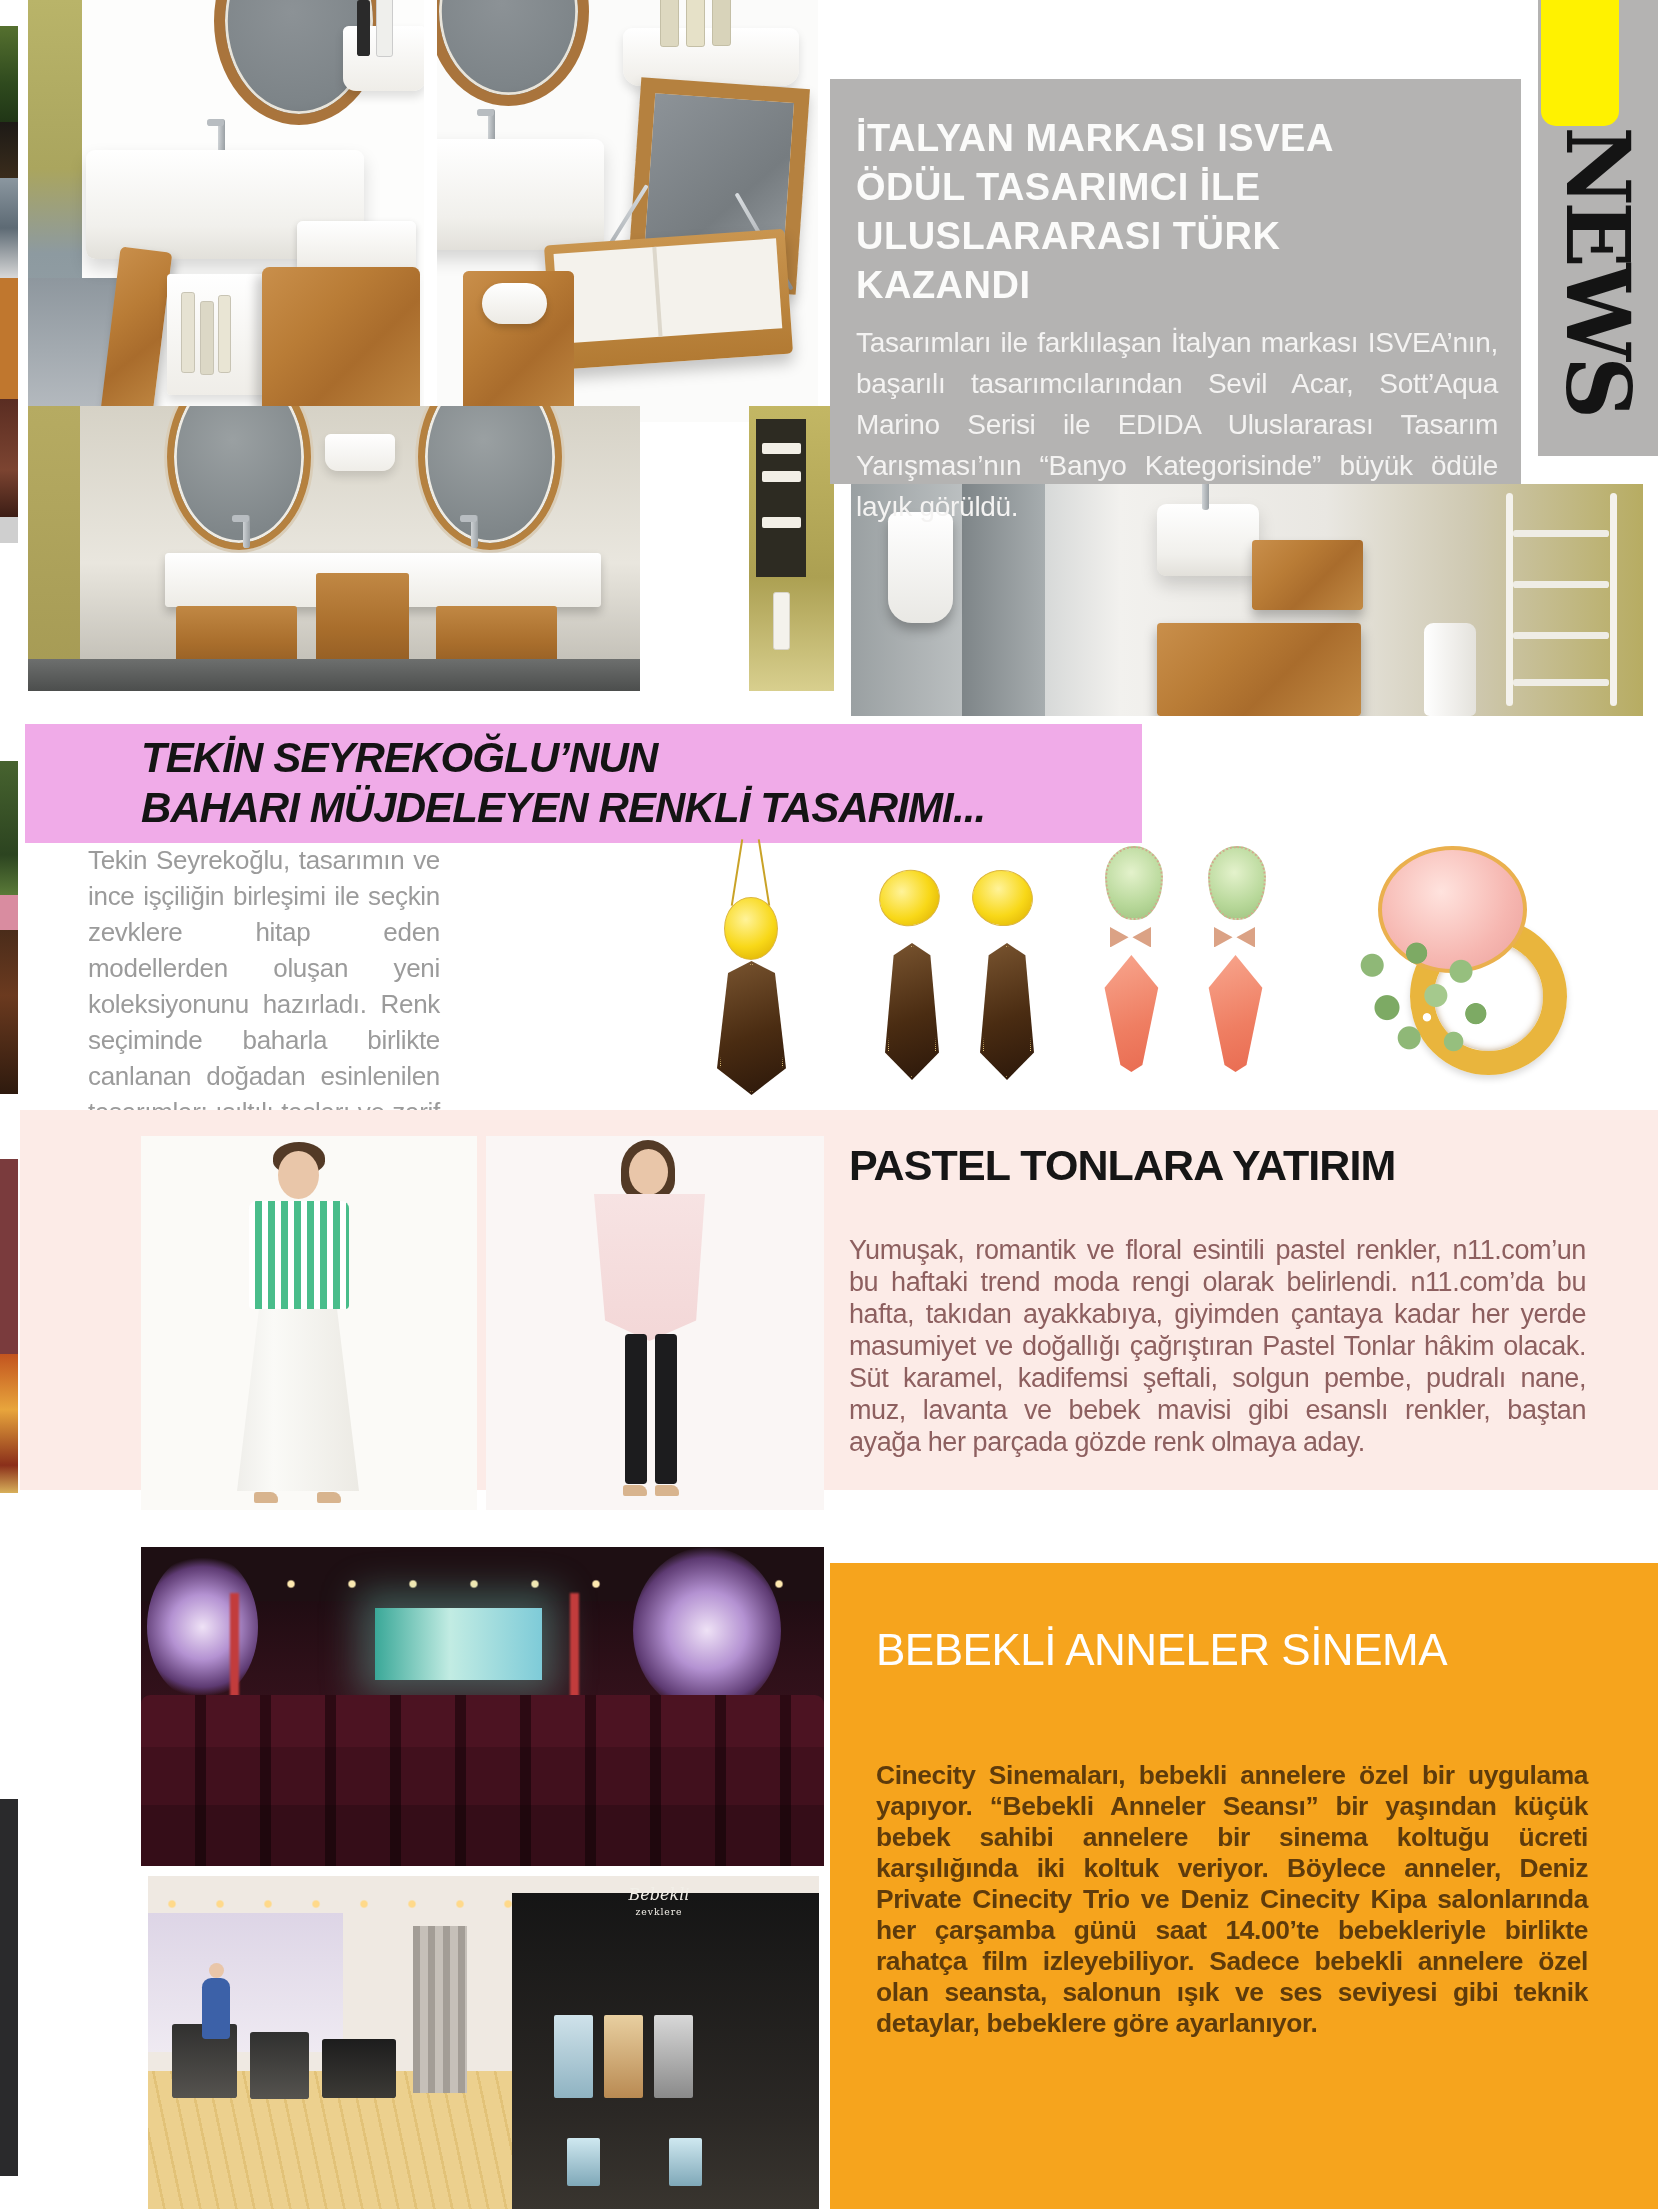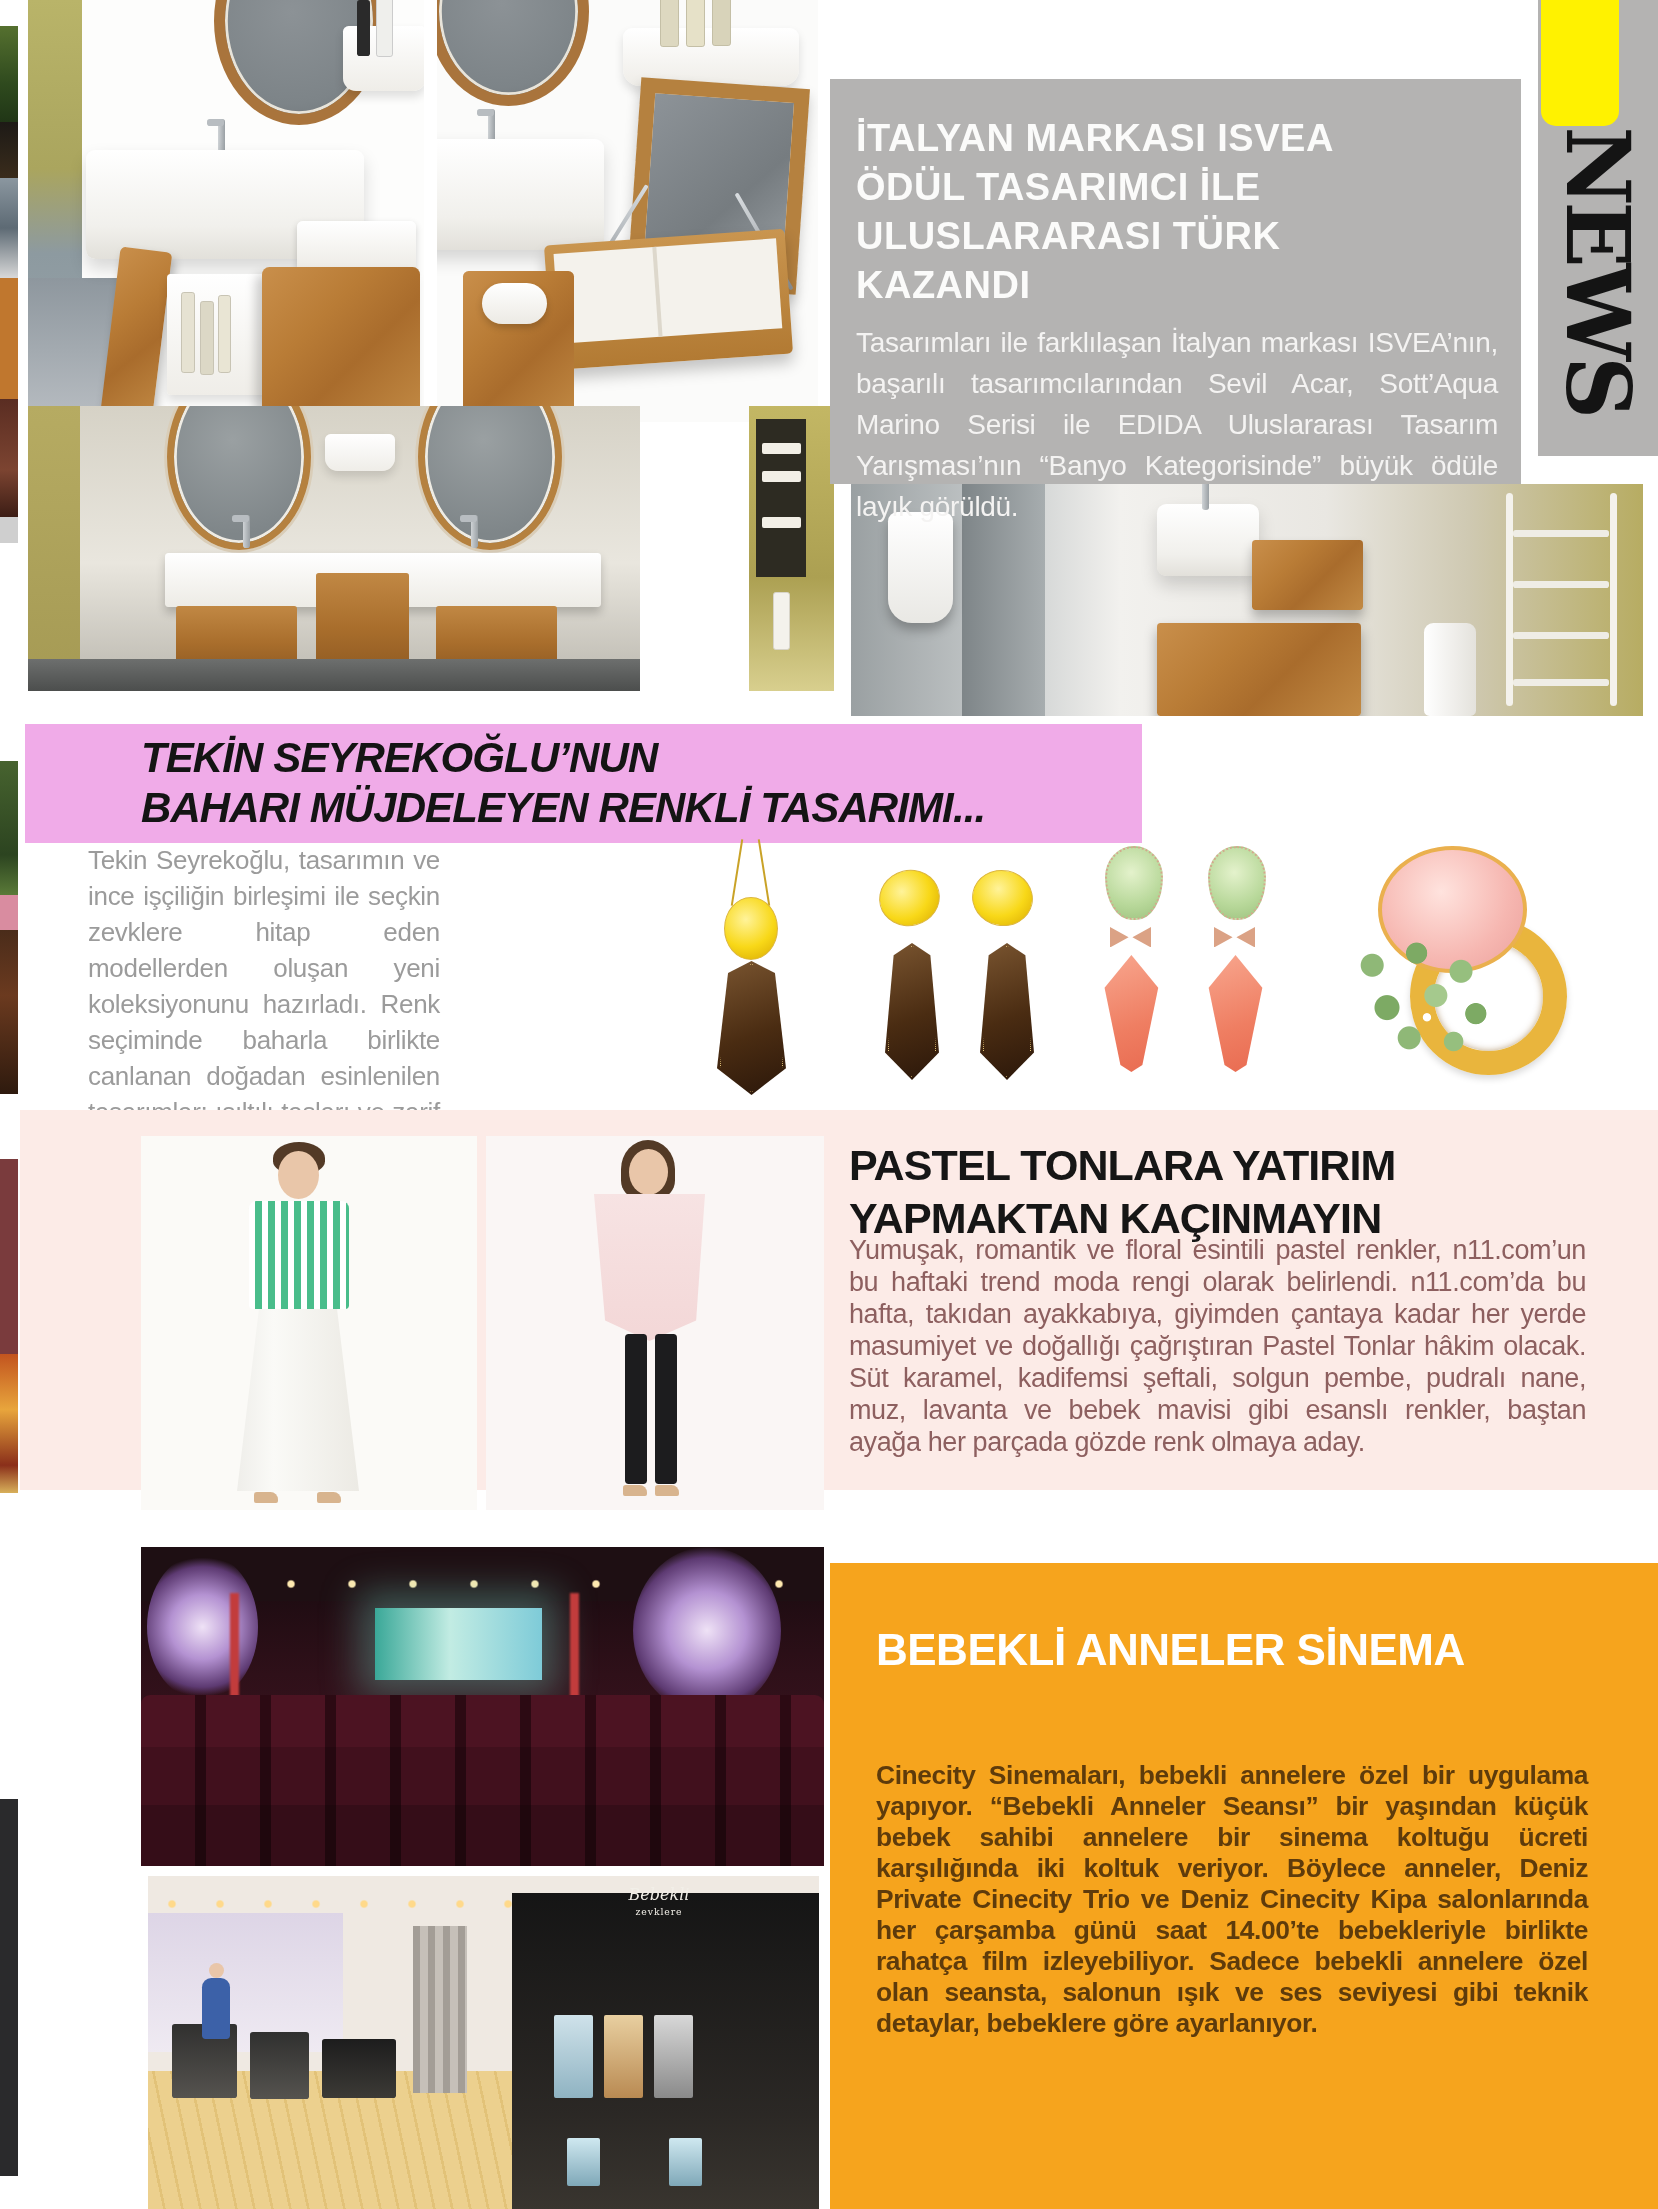--- a/index.html
+++ b/index.html
@@ -126,21 +126,21 @@
   .pantsWhite{position:absolute;background:linear-gradient(90deg,#efeeea,#fafaf7 30%,#eceae4);
      clip-path:polygon(18% 0,82% 0,100% 100%,0 100%);}
   .blousePink{position:absolute;background:linear-gradient(180deg,#f7e3e3,#f3d7d7);
      clip-path:polygon(0 0,100% 0,92% 86%,50% 100%,10% 86%);}
   .legBlack{position:absolute;width:22px;background:#1c1c1e;border-radius:3.7px;}
   .shoe{position:absolute;width:24px;height:11px;background:#d8b48e;border-radius:2.8px 7.4px 1.9px 1.9px;}
 
   
   .orangePanel{left:830px;top:1563px;width:828px;height:647px;background:#f6a41d;}
   .orangePanel h2{margin:0;position:absolute;left:46px;top:58px;
-     font-size:44px;line-height:58px;font-weight:700;color:#ffffff;letter-spacing:-0.5px;}
+     font-size:44px;line-height:58px;font-weight:400;color:#ffffff;letter-spacing:-0.5px;}
   .orangePanel p{margin:0;position:absolute;left:46px;top:197px;width:712px;
      font-size:26.4px;line-height:31px;font-weight:700;color:#5e3b0b;text-align:justify;letter-spacing:-0.4px;}
   .photoT{left:141px;top:1547px;width:683px;height:319px;overflow:hidden;
      background:linear-gradient(180deg,#150a0e 0%,#2f1019 40%,#3a1420 70%,#23090f 100%);}
   .photoT .ceil{position:absolute;left:0;top:0;width:100%;height:54px;
      background:#1e0f13;
      background-image:radial-gradient(circle at 28px 37px,#ffe9b0 2.8px,rgba(0,0,0,0) 4.6px);
      background-size:61px 54px;background-repeat:repeat-x;}
   .discGlow{position:absolute;border-radius:50%;
      background:radial-gradient(circle,#efe2f6 0%,#b492d2 35%,#5d3a72 65%,rgba(40,15,40,0) 75%);}
@@ -318,21 +318,20 @@
 
   <div class="abs" style="left:1343px;top:846px;width:232px;height:232px;">
     <div class="ringBand" style="left:67px;top:72px;width:109px;height:109px;"></div>
     <div class="ringStone" style="left:35px;top:0;width:141px;height:119px;"></div>
     <div class="ringCluster" style="left:7.4px;top:89px;width:148px;height:121px;"></div>
   </div>
 
   <div class="abs blushPanel"></div>
   <h2 class="abs pastelTitle" style="margin:0;">
     <span>PASTEL TONLARA YATIRIM</span><br>
-    <span>YAPMAKTAN KAÇINMAYIN</span>
   </h2>
   <p class="abs pastelBody" style="margin:0;">Yumuşak, romantik ve floral esintili pastel renkler, n11.com’un bu haftaki trend moda rengi olarak belirlendi. n11.com’da bu hafta, takıdan ayakkabıya, giyimden çantaya kadar her yerde masumiyet ve doğallığı çağrıştıran Pastel Tonlar hâkim olacak. Süt karamel, kadifemsi şeftali, solgun pembe, pudralı nane, muz, lavanta ve bebek mavisi gibi esanslı renkler, baştan ayağa her parçada gözde renk olmaya aday.</p>
 
   <div class="abs photoM1">
     <div class="hair" style="left:132px;top:5.6px;width:52px;height:32px;"></div>
     <div class="head" style="left:137px;top:15px;width:41px;height:48px;"></div>
     <div class="topGreen" style="left:108px;top:65px;width:100px;height:108px;"></div>
     <div class="pantsWhite" style="left:96px;top:173px;width:122px;height:182px;"></div>
     <div class="shoe" style="left:113px;top:356px;"></div>
     <div class="shoe" style="left:176px;top:356px;"></div>

